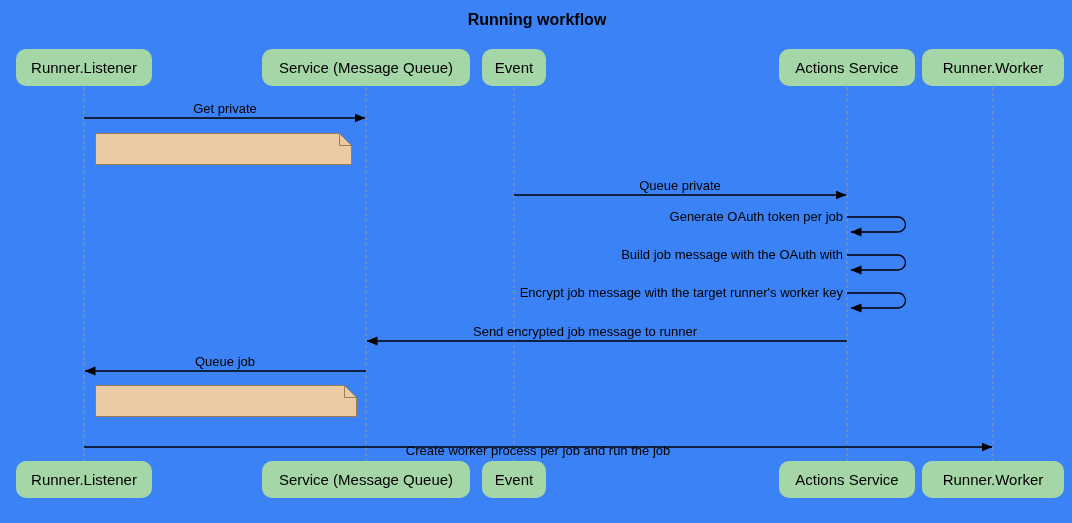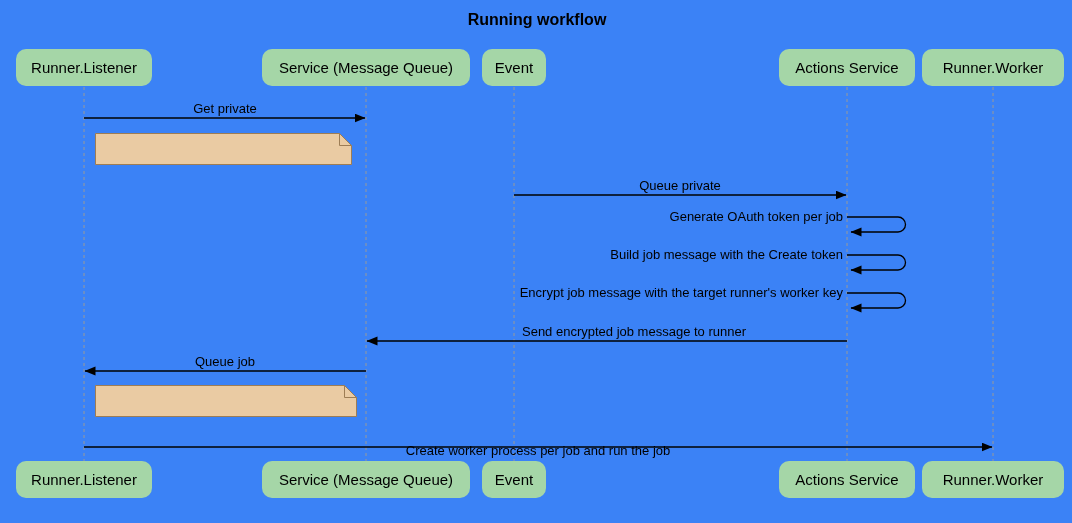--- a/index.html
+++ b/index.html
@@ -113,22 +113,22 @@
   <div class="actor" style="left: 993px; top: 49px; width: 142px; background-color: rgb(165, 214, 167);">Runner.Worker</div>
 
   <div class="actor" style="left: 84px; top: 461px; width: 136px; background-color: rgb(165, 214, 167);">Runner.Listener</div>
   <div class="actor" style="left: 366px; top: 461px; width: 208px; background-color: rgb(165, 214, 167);">Service (Message Queue)</div>
   <div class="actor" style="left: 514px; top: 461px; width: 64px; background-color: rgb(165, 214, 167);">Event</div>
   <div class="actor" style="left: 847px; top: 461px; width: 136px; background-color: rgb(165, 214, 167);">Actions Service</div>
   <div class="actor" style="left: 993px; top: 461px; width: 142px; background-color: rgb(165, 214, 167);">Runner.Worker</div>
 
   <div class="mlabel" style="left:225px;   top:101px;">Get private</div>
   <div class="mlabel" style="left:680px;   top:178px;">Queue private</div>
-  <div class="mlabel" style="left:634px;   top:324px;">Send encrypted job message to runner</div>
+  <div class="mlabel" style="left:585px;   top:324px;">Send encrypted job message to runner</div>
   <div class="mlabel" style="left:225px;   top:354px;">Queue job</div>
   <div class="mlabel" style="left:538px;   top:443px;">Create worker process per job and run the job</div>
 
   <div class="rlabel" style="top:209px;">Generate OAuth token per job</div>
-  <div class="rlabel" style="top:247px;">Build job message with the Create token</div>
+  <div class="rlabel" style="top:247px;">Build job message with the OAuth with</div>
   <div class="rlabel" style="top:285px;">Encrypt job message with the target runner's worker key</div>
 
 
 </div>
 
 </body></html>

